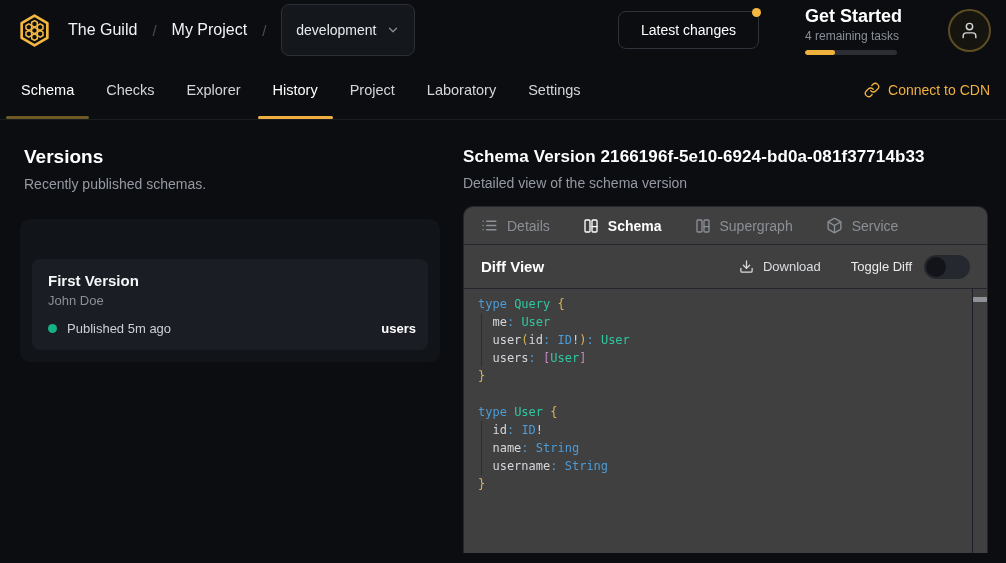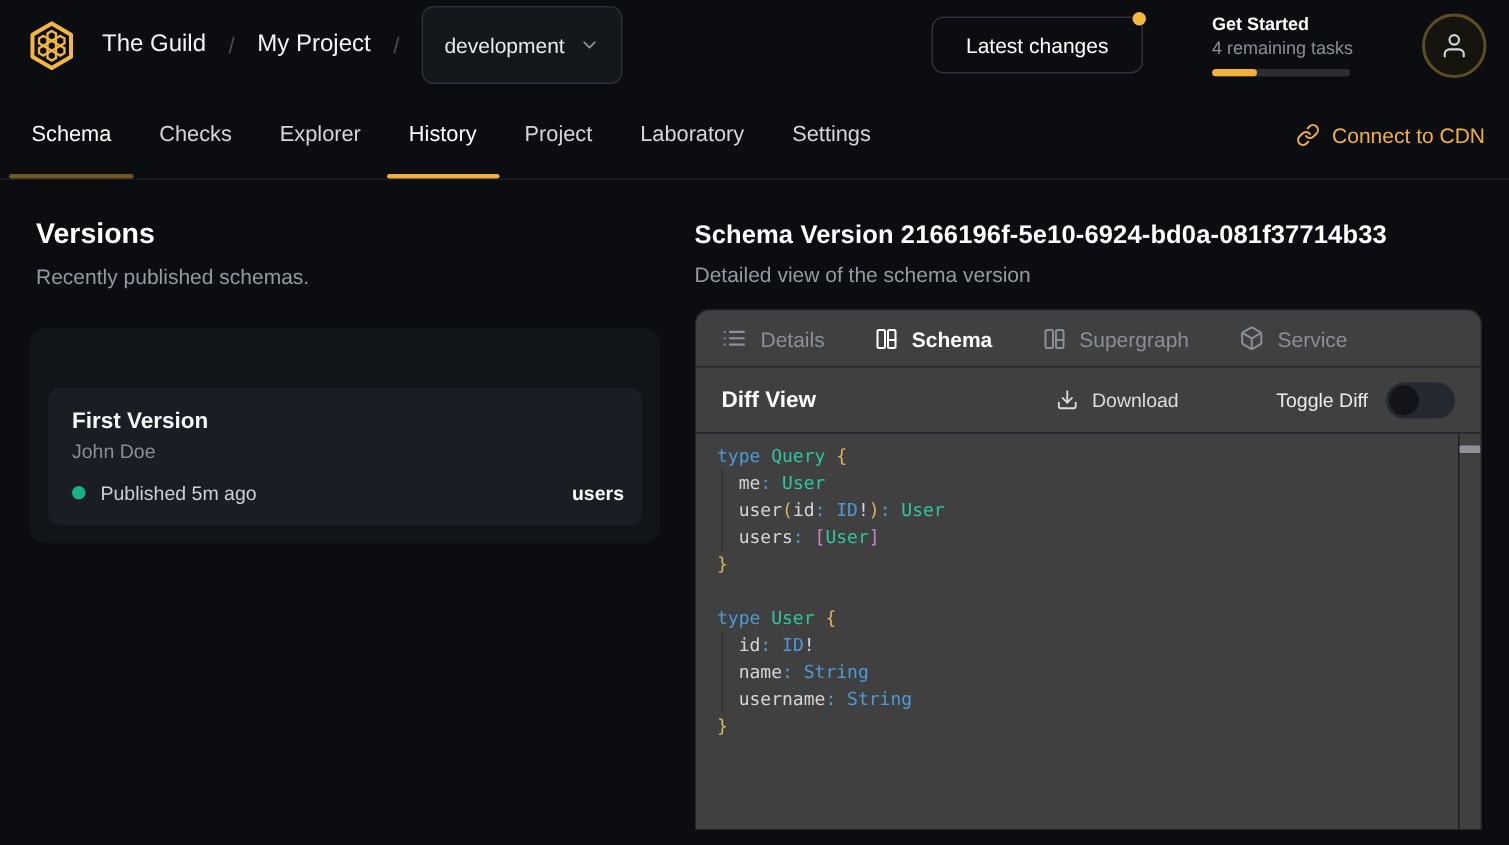--- a/index.html
+++ b/index.html
@@ -18,21 +18,21 @@
   .crumb-sep { color:#494e56; font-size:15px; }
   .env-select { display:flex; align-items:center; gap:10px; background:#14171c; border:1px solid #2b2f37;
     border-radius:8px; height:52px; padding:0 14px; font-size:14px; color:#e8eaec; cursor:pointer; }
   .env-select svg { stroke:#8a8e95; }
   .header-right { margin-left:auto; display:flex; align-items:center; gap:46px; }
   .latest-btn { position:relative; border:1px solid #2e323a; background:transparent; border-radius:8px;
     height:38px; padding:0 22px; font-size:14px; color:#fff; display:flex; align-items:center; cursor:pointer;
     font-family:inherit; }
   .latest-dot { position:absolute; top:-4px; right:-3px; width:9px; height:9px; border-radius:50%; background:#f4b740; }
   .get-started { display:flex; flex-direction:column; }
-  .gs-title { font-size:12px; font-weight:600; color:#fff; }
+  .gs-title { font-size:18px; font-weight:600; color:#fff; }
   .gs-sub { font-size:12px; color:#8b8f98; margin-top:2px; }
   .gs-track { margin-top:7px; width:92px; height:5px; border-radius:3px; background:#2c2e33; overflow:hidden; }
   .gs-fill { height:100%; border-radius:3px; background:#f0b13d; }
   .avatar { width:43px; height:43px; border-radius:50%; border:2px solid #5d4d24; background:#16140e;
     display:flex; align-items:center; justify-content:center; cursor:pointer; }
   .avatar svg { stroke:#d3d6da; }
 
   
   .nav { height:60px; display:flex; align-items:stretch; padding:0 16px 0 5px; border-bottom:1px solid #1a1d23; }
   .nav-tab { position:relative; display:flex; align-items:center; padding:0 16px; font-size:14.5px;
@@ -70,21 +70,21 @@
   .detail-tab.active { color:#ffffff; font-weight:600; }
   .detail-tab.active svg { stroke:#ffffff; }
 
   .diff-bar { display:flex; align-items:center; height:44px; padding:0 17px; border-bottom:1px solid #23262d; }
   .diff-title { font-size:15px; font-weight:700; color:#fff; }
   .diff-actions { margin-left:auto; display:flex; align-items:center; gap:30px; }
   .download-btn { display:flex; align-items:center; gap:9px; font-size:13px; color:#dadce0; cursor:pointer;
     background:none; border:none; font-family:inherit; }
   .download-btn svg { stroke:#dadce0; }
   .toggle-wrap { display:flex; align-items:center; gap:12px; }
-  .toggle-label { font-size:13px; color:#e8eaec;margin-left:35px; }
+  .toggle-label { font-size:13px; color:#e8eaec; }
   .switch { width:46px; height:24px; border-radius:12px; background:#25282e; position:relative; cursor:pointer; }
   .switch-knob { position:absolute; left:2px; top:2px; width:20px; height:20px; border-radius:50%; background:#121419; }
 
   .code-area { position:relative; height:264px; padding:6px 28px 0 14px;
     font-family:"DejaVu Sans Mono", "Liberation Mono", monospace; font-size:12px; line-height:18px; }
   .code-line { height:18px; white-space:pre; }
   .tk-blue  { color:#4d9bd6; }
   .tk-typ   { color:#2fc7a0; }
   .tk-gold  { color:#d8b659; }
   .tk-pink  { color:#c586c0; }

